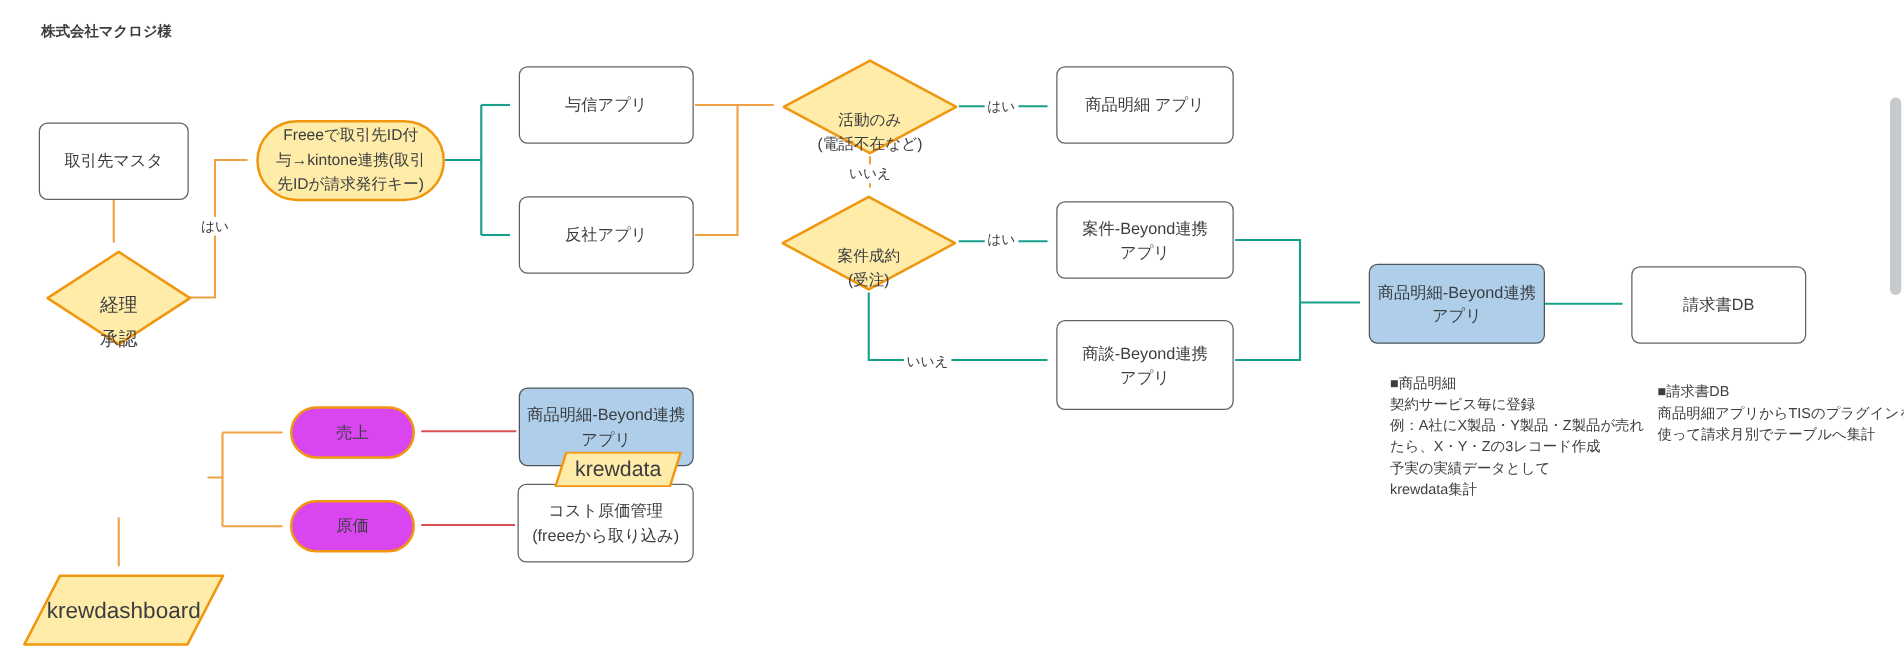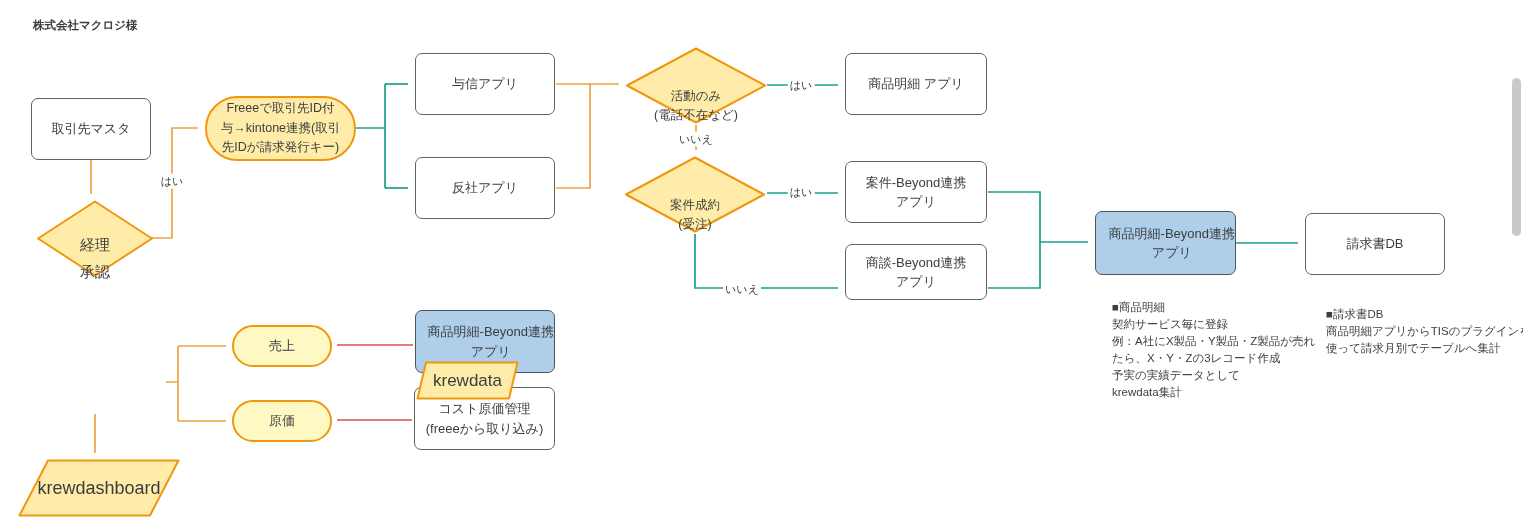--- a/index.html
+++ b/index.html
@@ -5,24 +5,24 @@
   html,body{margin:0;padding:0;background:#ffffff;}
   #canvas{
     position:relative;width:1523px;height:527px;background:#ffffff;overflow:hidden;
     font-family:"Liberation Sans","DejaVu Sans",sans-serif;color:#383b3e;
   }
   #edges{position:absolute;left:0;top:0;width:1523px;height:527px;pointer-events:none;}
   #edges path{fill:none;stroke-width:1.7px;}
   .node{position:absolute;display:flex;align-items:center;justify-content:center;box-sizing:border-box;}
   .lbl{white-space:pre-line;text-align:center;font-size:13px;line-height:1.5;color:#3a3d40;position:relative;z-index:2;}
   .rect{background:#ffffff;border:1.7px solid #5f6366;border-radius:7px;}
-  .blue{background:#afcee9;border:1.7px solid #4e565c;justify-content:flex-end;}
+  .blue{background:#afcee9;border:1.7px solid #4e565c;}
   .stadium{background:#ffeca9;border:2px solid #f0960f;border-radius:34px;}
   .stadium .lbl{font-size:12.5px;line-height:1.55;}
-  .pill{background:#fef9c3;border:2px solid #f0960f;border-radius:21px;}
+  .pill{background:#d946ef;border:2px solid #f0960f;border-radius:21px;}
   .shape-svg{position:absolute;left:0;top:0;width:100%;height:100%;z-index:1;}
   .shape-svg polygon{fill:#ffeca9;stroke:#f0960f;stroke-width:2;stroke-linejoin:round;}
   .diamond .lbl{font-size:12.5px;line-height:1.5;margin-top:40px;}
   .diamond .lbl.big{font-size:15px;line-height:1.75;}
   .para .lbl{font-size:17px;}
   .para2 .lbl{font-size:18px;}
   .edge-label{
     position:absolute;transform:translate(-50%,-50%);background:#ffffff;
     font-size:11px;color:#37393b;padding:0 2px;z-index:3;white-space:nowrap;
   }
@@ -118,21 +118,21 @@
     </svg>
     <span class="lbl">案件成約
 (受注)</span>
   </div>
 
   <div class="node rect" style="left:845px;top:161px;width:142px;height:62px">
     <span class="lbl">案件-Beyond連携
 アプリ</span>
   </div>
 
-  <div class="node rect" style="left:845px;top:244px;width:142px;height:56px">
+  <div class="node rect" style="left:845px;top:256px;width:142px;height:72px">
     <span class="lbl">商談-Beyond連携
 アプリ</span>
   </div>
 
   <div class="node rect blue" style="left:1095px;top:211px;width:141px;height:64px">
     <span class="lbl">商品明細-Beyond連携
 アプリ</span>
   </div>
 
   <div class="node rect" style="left:1305px;top:213px;width:140px;height:62px">
@@ -151,21 +151,21 @@
   <div class="node rect blue" style="left:415px;top:310px;width:140px;height:63px">
     <span class="lbl">商品明細-Beyond連携
 アプリ</span>
   </div>
 
   <div class="node rect" style="left:414px;top:387px;width:141px;height:63px">
     <span class="lbl">コスト原価管理
 (freeeから取り込み)</span>
   </div>
 
-  <div class="node para" style="left:416px;top:361px;width:103px;height:39px">
+  <div class="node para" style="left:443px;top:361px;width:103px;height:29px">
     <svg class="shape-svg" viewBox="0 0 103 39" preserveAspectRatio="none">
       <polygon points="10,1.5 101.5,1.5 93,37.5 1.5,37.5"></polygon>
     </svg>
     <span class="lbl">krewdata</span>
   </div>
 
   <div class="node para para2" style="left:18px;top:459px;width:162px;height:58px">
     <svg class="shape-svg" viewBox="0 0 162 58" preserveAspectRatio="none">
       <polygon points="30,1.5 160.5,1.5 132,56.5 1.5,56.5"></polygon>
     </svg>

